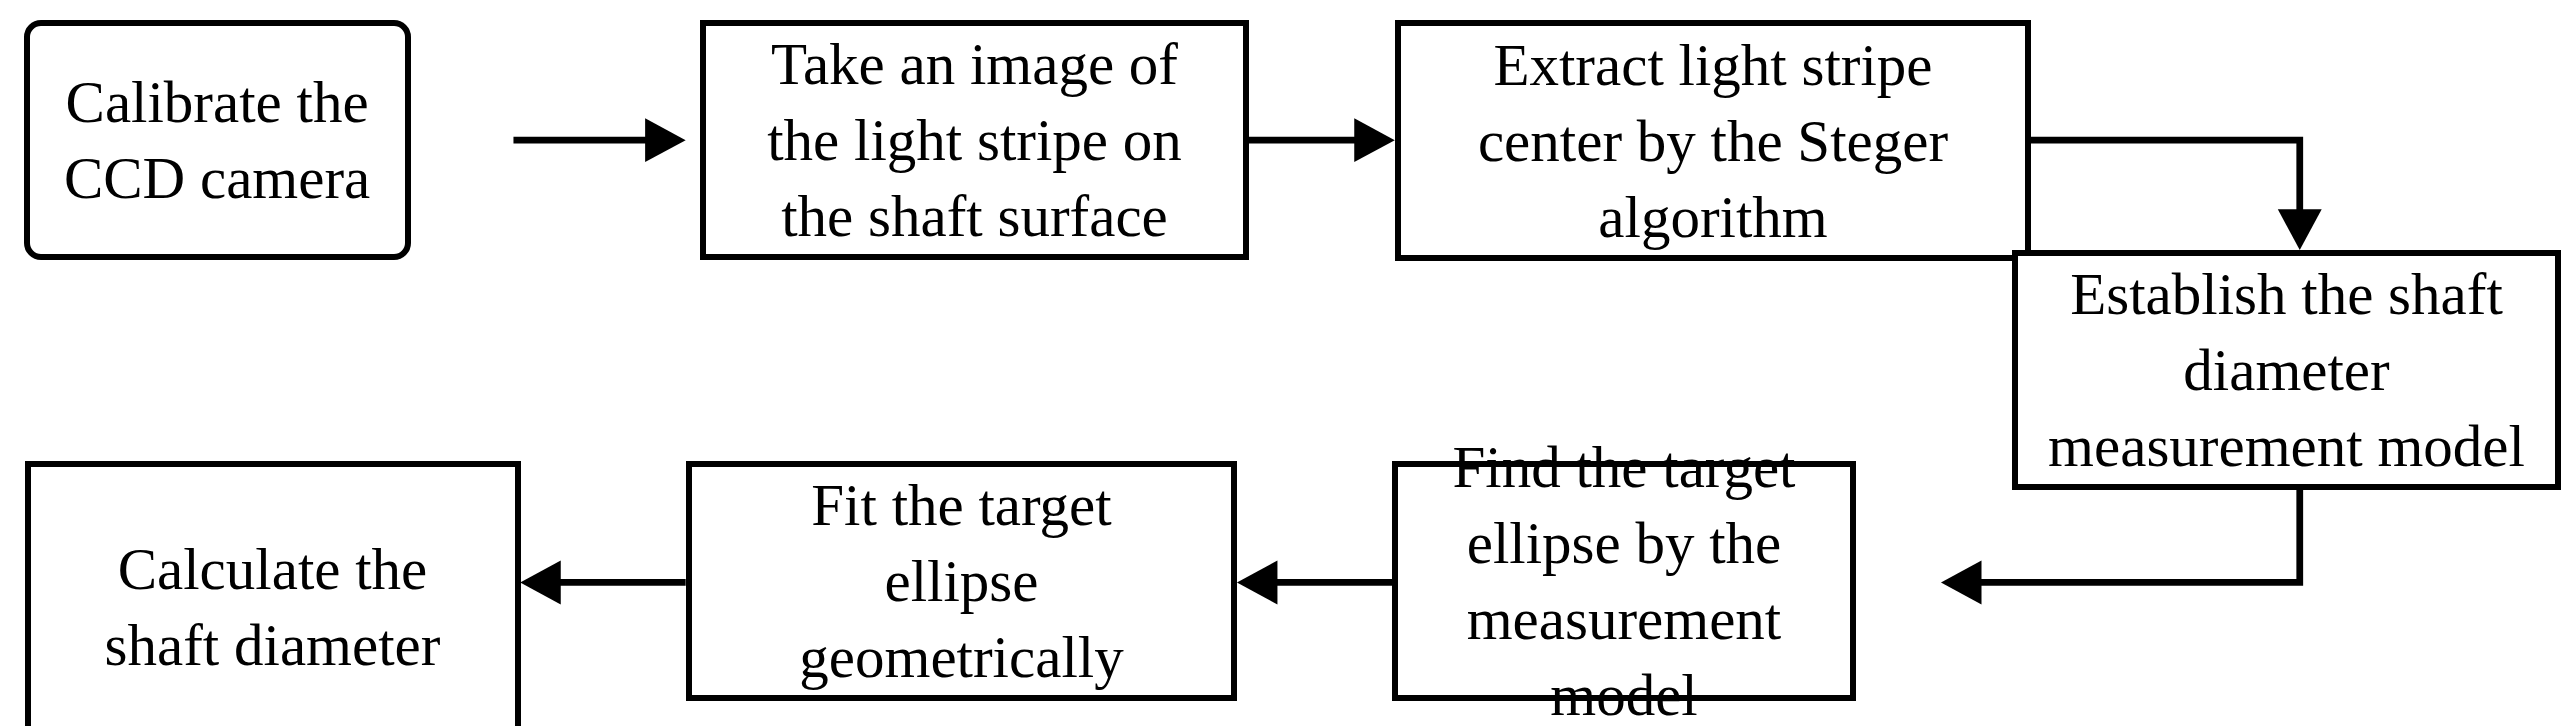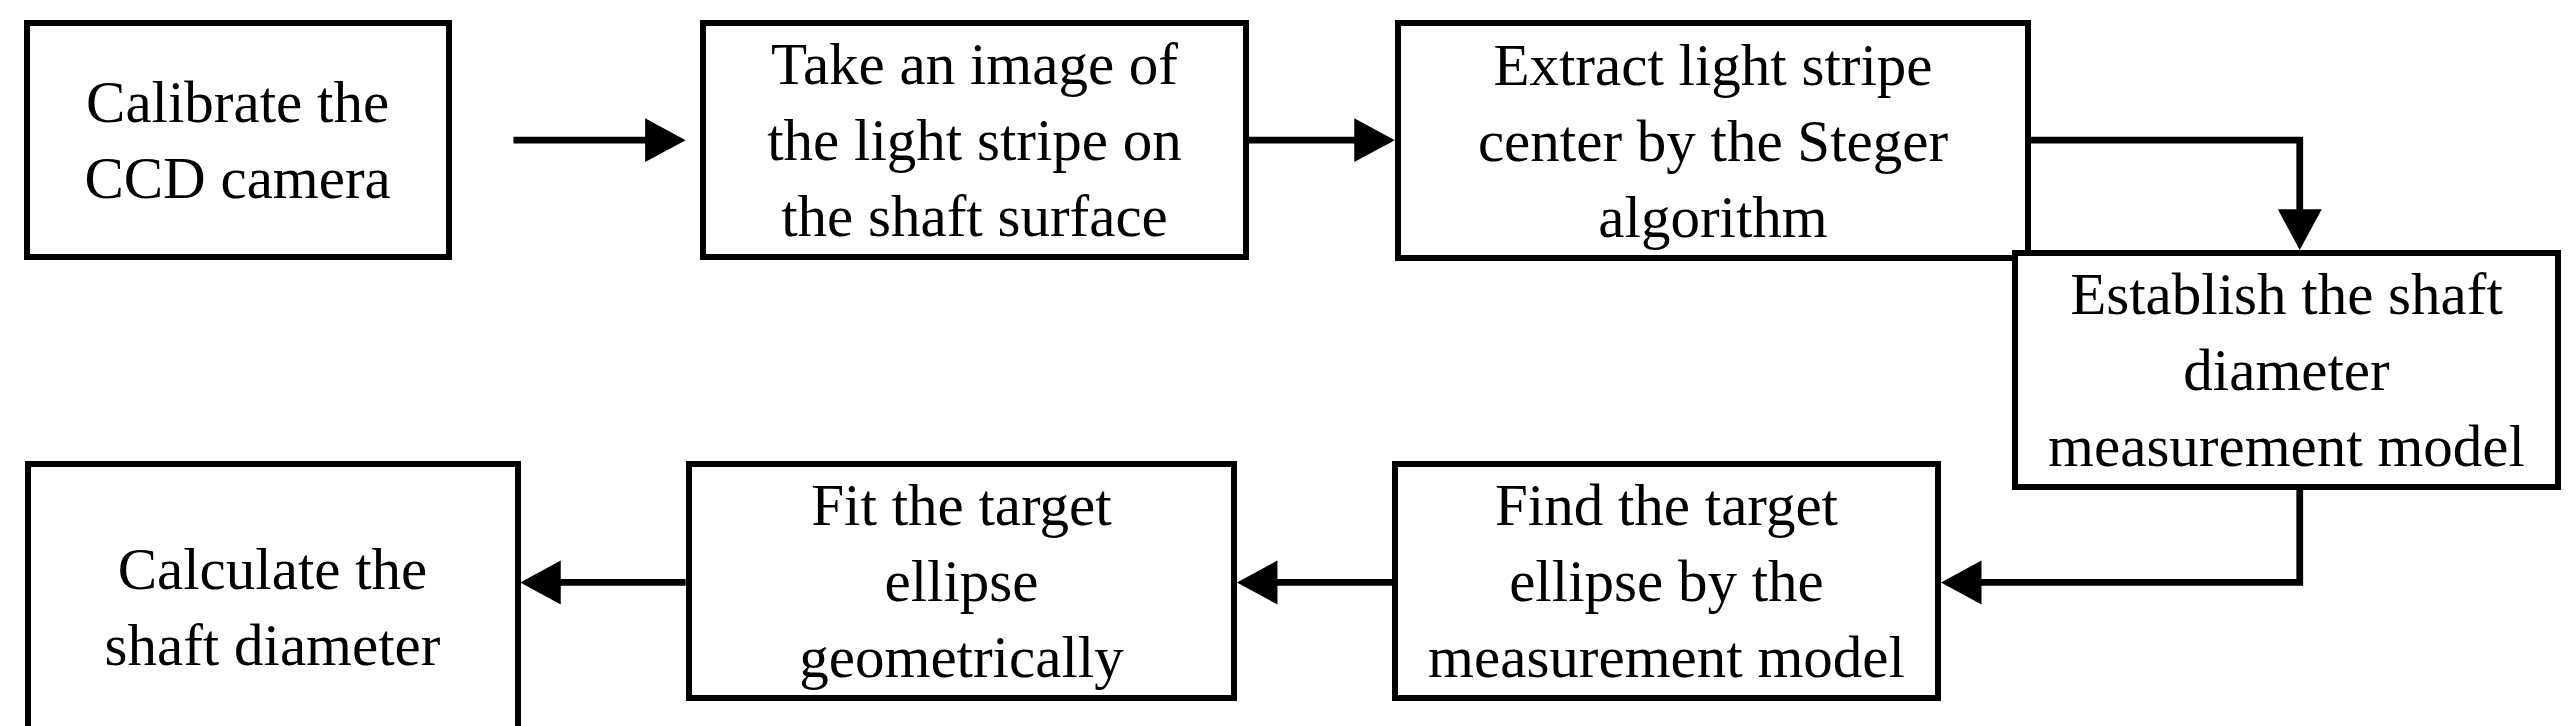--- a/index.html
+++ b/index.html
@@ -18,25 +18,25 @@
     position:absolute;
     box-sizing:border-box;
     border:6.8px solid #000000;
     background:#ffffff;
     display:flex;align-items:center;justify-content:center;
     text-align:center;
     white-space:pre-line;
     font-size:59px;
     line-height:76px;
   }
-  .n1{left:23.6px;  top:20px;  width:428px;height:240px;}
+  .n1{left:23.6px;  top:20px;  width:387px;height:240px;border-radius:17px;}
   .n2{left:700px; top:20px;  width:549px;height:240px;}
   .n3{left:1395px;top:20px;  width:636px;height:241px;}
   .n4{left:2012px;top:250px; width:549px;height:240px;justify-content:center;}
-  .n5{left:1392px;top:461px; width:549px;height:240px;}
+  .n5{left:1392px;top:461px; width:464px;height:240px;}
   .n6{left:686px; top:461px; width:551px;height:240px;}
   .n7{left:24.5px;  top:461px; width:496px;height:292px;justify-content:center;}
 </style>
 </head>
 <body>
 
 <div class="canvas">
 
   <svg class="connectors" viewBox="0 0 3051 860" aria-hidden="true">
 

